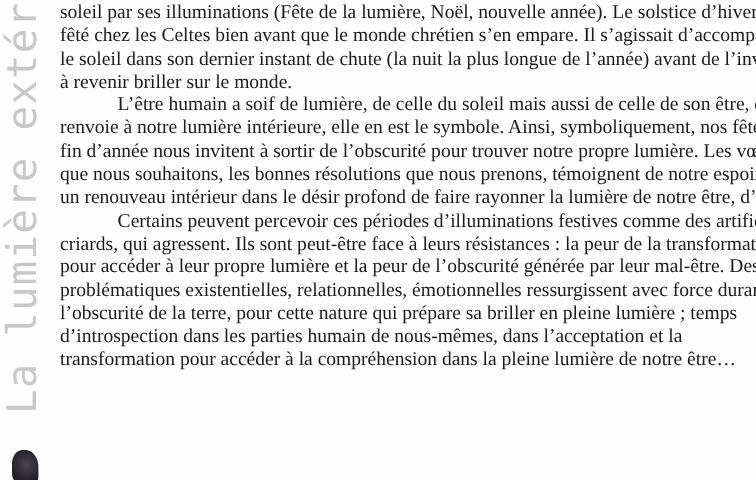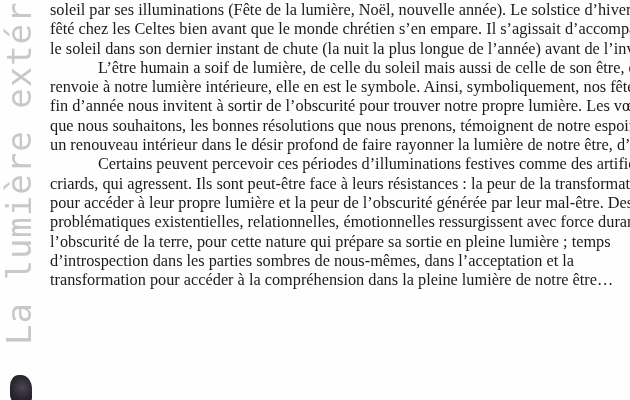--- a/index.html
+++ b/index.html
@@ -74,36 +74,37 @@
     <div class="side-title-text">La lumière extérieure</div>
     <div class="side-photo"></div>
   </div>
 
   <div class="body-text">
 
     <div>
       <span class="line">soleil par ses illuminations (Fête de la lumière, Noël, nouvelle année). Le solstice d’hiver était</span>
       <span class="line">fêté chez les Celtes bien avant que le monde chrétien s’en empare. Il s’agissait d’accompagner</span>
       <span class="line">le soleil dans son dernier instant de chute (la nuit la plus longue de l’année) avant de l’inviter</span>
+      <span class="line">à revenir briller sur le monde.</span>
     </div>
 
     <div>
       <span class="line indent">L’être humain a soif de lumière, de celle du soleil mais aussi de celle de son être, qu’il</span>
       <span class="line">renvoie à notre lumière intérieure, elle en est le symbole. Ainsi, symboliquement, nos fêtes de</span>
       <span class="line">fin d’année nous invitent à sortir de l’obscurité pour trouver notre propre lumière. Les vœux</span>
       <span class="line">que nous souhaitons, les bonnes résolutions que nous prenons, témoignent de notre espoir en</span>
       <span class="line">un renouveau intérieur dans le désir profond de faire rayonner la lumière de notre être, d’être</span>
     </div>
 
     <div>
       <span class="line indent">Certains peuvent percevoir ces périodes d’illuminations festives comme des artifices</span>
       <span class="line">criards, qui agressent. Ils sont peut-être face à leurs résistances : la peur de la transformation</span>
       <span class="line">pour accéder à leur propre lumière et la peur de l’obscurité générée par leur mal-être. Des</span>
       <span class="line">problématiques existentielles, relationnelles, émotionnelles ressurgissent avec force durant</span>
-      <span class="line">l’obscurité de la terre, pour cette nature qui prépare sa sortie en pleine lumière ; temps</span>
-      <span class="line">d’introspection dans les parties sombres de nous-mêmes, dans l’acceptation et la</span>
+      <span class="line">l’obscurité de la terre, pour cette nature qui prépare sa briller en pleine lumière ; temps</span>
+      <span class="line">d’introspection dans les parties humain de nous-mêmes, dans l’acceptation et la</span>
       <span class="line">transformation pour accéder à la compréhension dans la pleine lumière de notre être…</span>
     </div>
 
     <span class="spacer"></span>
 
   </div>
 </div>
 
 </body></html>

